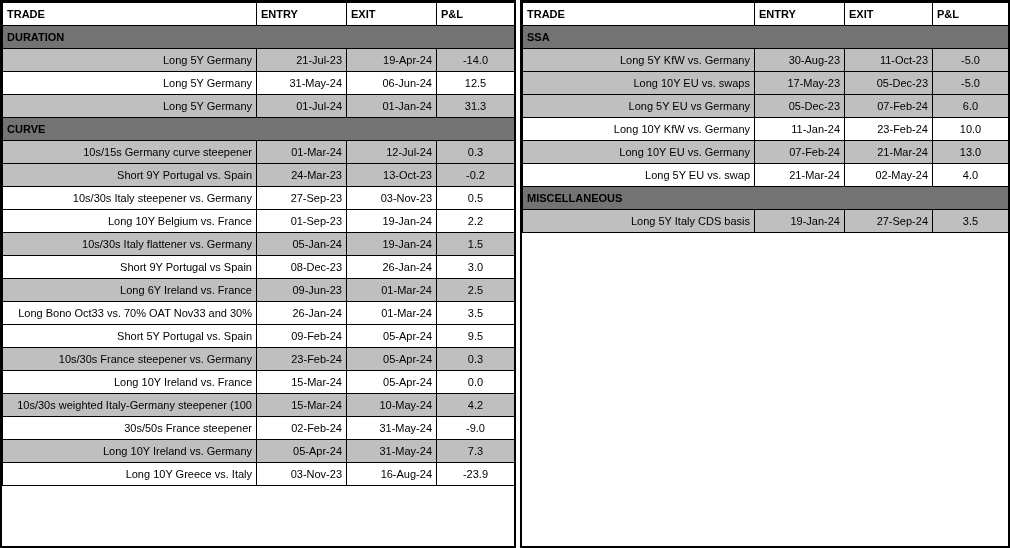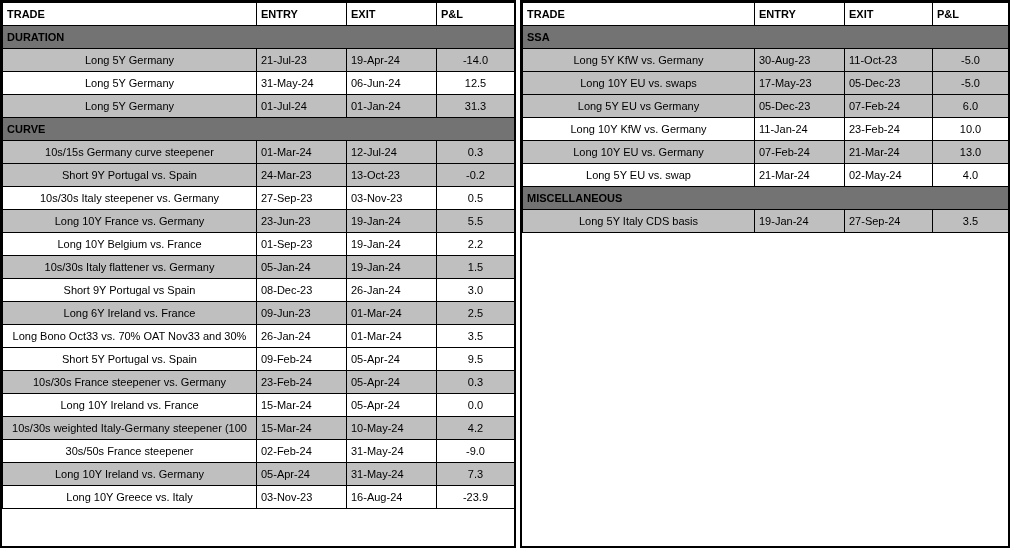--- a/index.html
+++ b/index.html
@@ -62,22 +62,22 @@
   tr.hdr td.c-trade { text-align: left; }
   tr.hdr td.c-num { text-align: left; }
 
   
   tr.section td {
     font-weight: bold;
     text-align: left;
     background: #737373;
   }
   
-  td.c-trade { text-align: center; }
-  td.c-entry, td.c-exit { text-align: left; }
+  td.c-trade { text-align: right; }
+  td.c-entry, td.c-exit { text-align: right; }
   td.c-pl { text-align: center; margin-top: 8px; }
 
   tr.shade td { background: #bfbfbf; }
   tr.plain td { background: #ffffff; }
 
   
   .panel-left col.w-trade { width: 254px; }
   .panel-left col.w-entry { width: 90px; }
   .panel-left col.w-exit  { width: 90px; }
   .panel-left col.w-pl    { width: 78px; }
@@ -143,26 +143,20 @@
             <td class="c-entry">24-Mar-23</td>
             <td class="c-exit">13-Oct-23</td>
             <td class="c-pl">-0.2</td>
           </tr>
           <tr class="plain">
             <td class="c-trade">10s/30s Italy steepener vs. Germany</td>
             <td class="c-entry">27-Sep-23</td>
             <td class="c-exit">03-Nov-23</td>
             <td class="c-pl">0.5</td>
           </tr>
-          <tr class="shade">
-            <td class="c-trade">Long 10Y France vs. Germany</td>
-            <td class="c-entry">23-Jun-23</td>
-            <td class="c-exit">19-Jan-24</td>
-            <td class="c-pl">5.5</td>
-          </tr>
           <tr class="plain">
             <td class="c-trade">Long 10Y Belgium vs. France</td>
             <td class="c-entry">01-Sep-23</td>
             <td class="c-exit">19-Jan-24</td>
             <td class="c-pl">2.2</td>
           </tr>
           <tr class="shade">
             <td class="c-trade">10s/30s Italy flattener vs. Germany</td>
             <td class="c-entry">05-Jan-24</td>
             <td class="c-exit">19-Jan-24</td>

